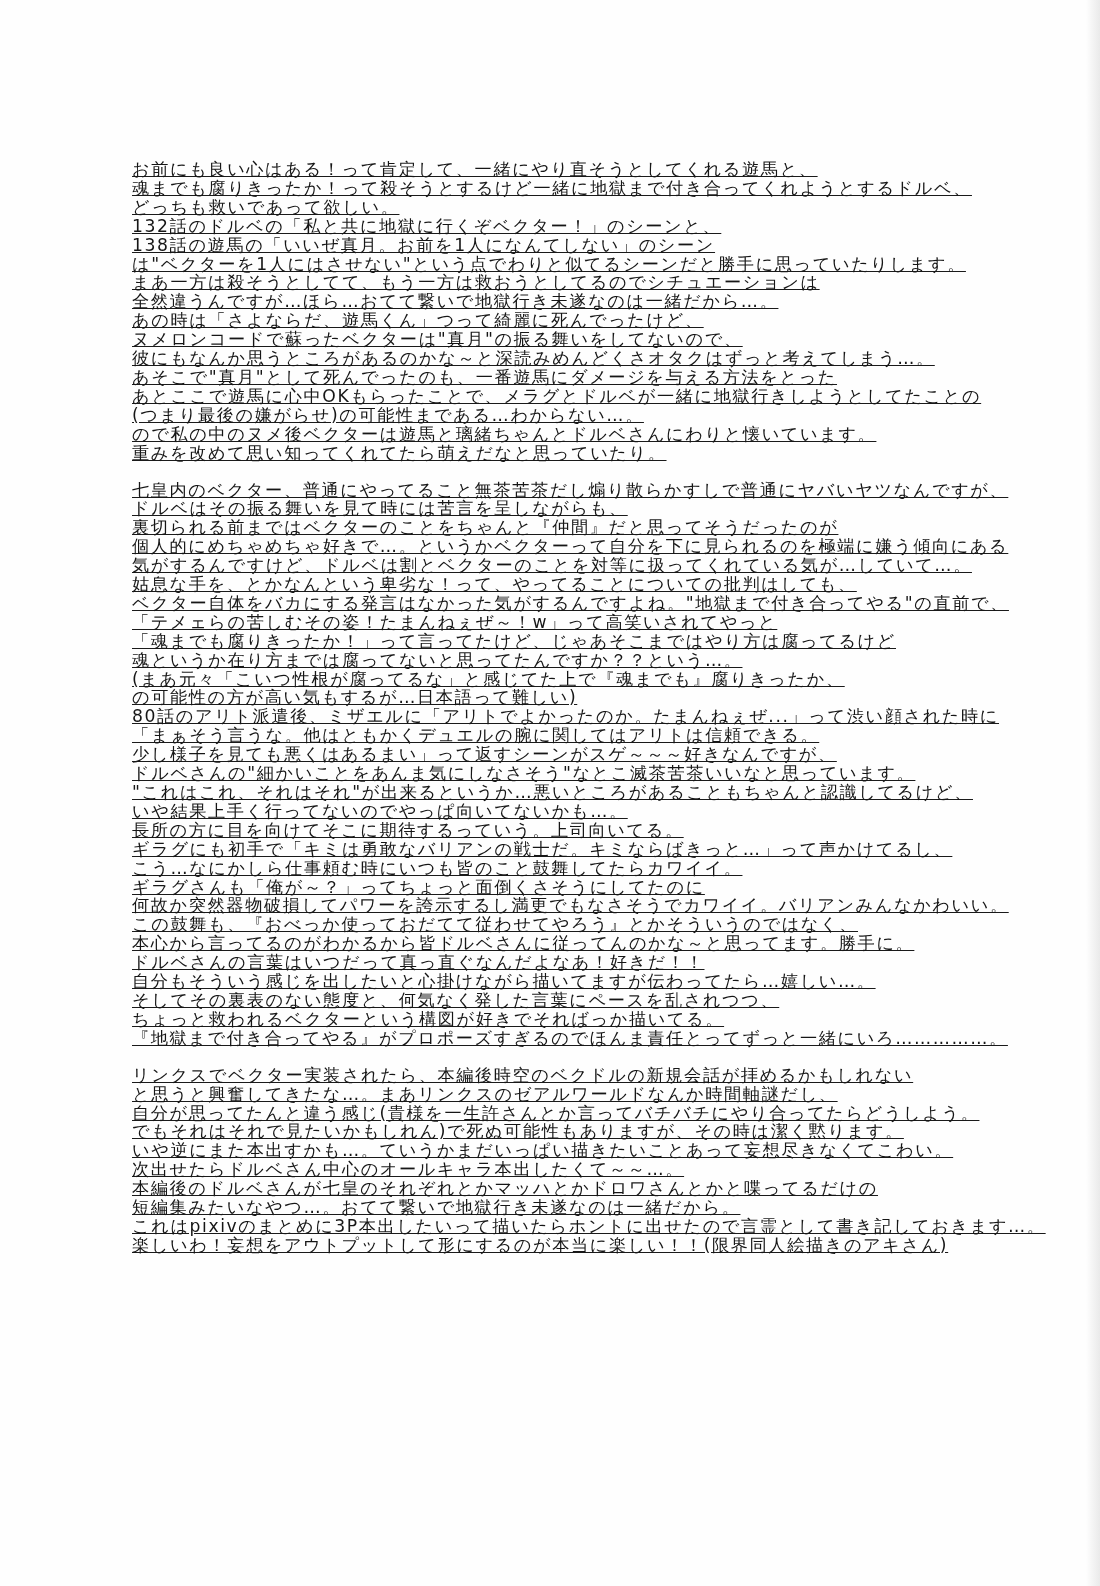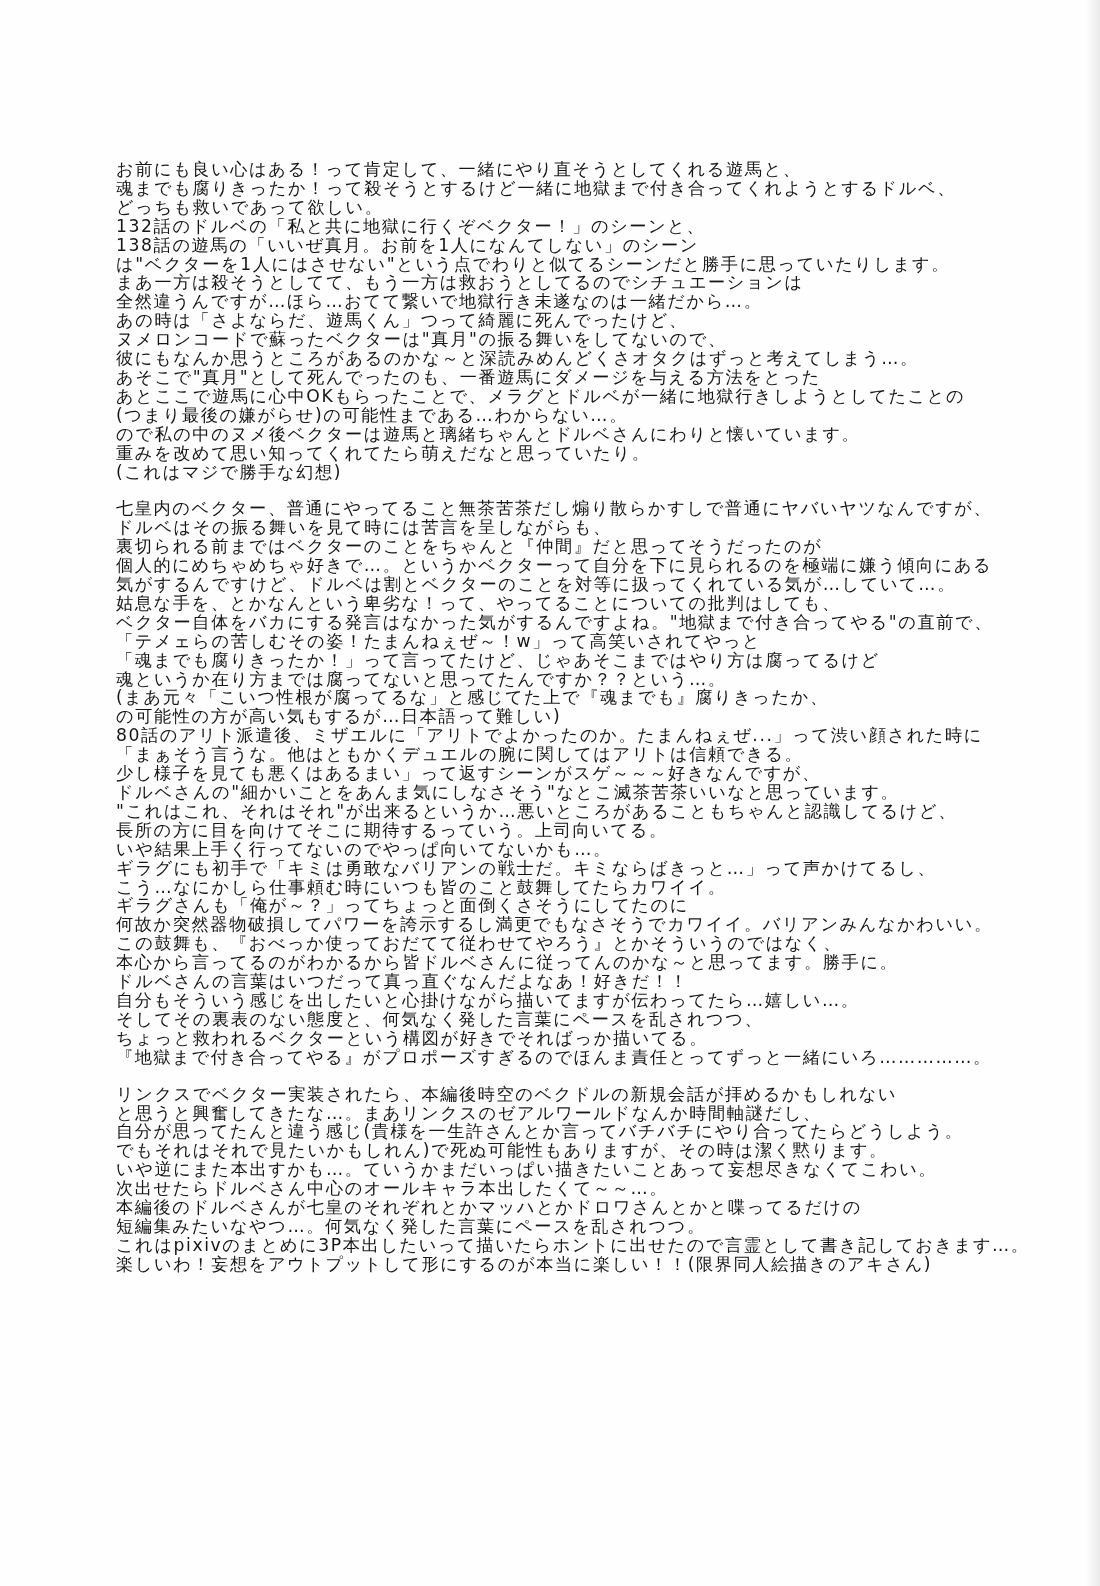--- a/index.html
+++ b/index.html
@@ -29,21 +29,22 @@
       height: 1586px;
       background: linear-gradient(to right, rgba(255,255,255,0), rgba(225,225,225,0.7));
     }
     .text-block {
       position: absolute;
       left: 116px;
       top: 160px;
       width: 960px;
     }
     .paragraph {
-      margin: 0 0 18px 0;
+      margin: 0 0 18px 16px;
+      text-decoration: underline;
     }
     .line {
       display: block;
       font-size: 17.2px;
       line-height: 18.9px;
       letter-spacing: 1.6px;
       white-space: nowrap;
       color: #161616;
     }
   </style>
@@ -62,61 +63,60 @@
         <span class="line">まあ一方は殺そうとしてて、もう一方は救おうとしてるのでシチュエーションは</span>
         <span class="line">全然違うんですが…ほら…おてて繋いで地獄行き未遂なのは一緒だから…。</span>
         <span class="line">あの時は「さよならだ、遊馬くん」つって綺麗に死んでったけど、</span>
         <span class="line">ヌメロンコードで蘇ったベクターは"真月"の振る舞いをしてないので、</span>
         <span class="line">彼にもなんか思うところがあるのかな～と深読みめんどくさオタクはずっと考えてしまう…。</span>
         <span class="line">あそこで"真月"として死んでったのも、一番遊馬にダメージを与える方法をとった</span>
         <span class="line">あとここで遊馬に心中OKもらったことで、メラグとドルベが一緒に地獄行きしようとしてたことの</span>
         <span class="line">(つまり最後の嫌がらせ)の可能性まである…わからない…。</span>
         <span class="line">ので私の中のヌメ後ベクターは遊馬と璃緒ちゃんとドルベさんにわりと懐いています。</span>
         <span class="line">重みを改めて思い知ってくれてたら萌えだなと思っていたり。</span>
-        <span class="line">(これはマジで勝手な幻想)</span>
       </div>
       <div class="paragraph">
         <span class="line">七皇内のベクター、普通にやってること無茶苦茶だし煽り散らかすしで普通にヤバいヤツなんですが、</span>
         <span class="line">ドルベはその振る舞いを見て時には苦言を呈しながらも、</span>
         <span class="line">裏切られる前まではベクターのことをちゃんと『仲間』だと思ってそうだったのが</span>
         <span class="line">個人的にめちゃめちゃ好きで…。というかベクターって自分を下に見られるのを極端に嫌う傾向にある</span>
         <span class="line">気がするんですけど、ドルベは割とベクターのことを対等に扱ってくれている気が…していて…。</span>
         <span class="line">姑息な手を、とかなんという卑劣な！って、やってることについての批判はしても、</span>
         <span class="line">ベクター自体をバカにする発言はなかった気がするんですよね。"地獄まで付き合ってやる"の直前で、</span>
         <span class="line">「テメェらの苦しむその姿！たまんねぇぜ～！w」って高笑いされてやっと</span>
         <span class="line">「魂までも腐りきったか！」って言ってたけど、じゃあそこまではやり方は腐ってるけど</span>
         <span class="line">魂というか在り方までは腐ってないと思ってたんですか？？という…。</span>
         <span class="line">(まあ元々「こいつ性根が腐ってるな」と感じてた上で『魂までも』腐りきったか、</span>
         <span class="line">の可能性の方が高い気もするが…日本語って難しい)</span>
         <span class="line">80話のアリト派遣後、ミザエルに「アリトでよかったのか。たまんねぇぜ...」って渋い顔された時に</span>
         <span class="line">「まぁそう言うな。他はともかくデュエルの腕に関してはアリトは信頼できる。</span>
         <span class="line">少し様子を見ても悪くはあるまい」って返すシーンがスゲ～～～好きなんですが、</span>
         <span class="line">ドルベさんの"細かいことをあんま気にしなさそう"なとこ滅茶苦茶いいなと思っています。</span>
         <span class="line">"これはこれ、それはそれ"が出来るというか…悪いところがあることもちゃんと認識してるけど、</span>
+        <span class="line">いや結果上手く行ってないのでやっぱ向いてないかも…。</span>
         <span class="line">長所の方に目を向けてそこに期待するっていう。上司向いてる。</span>
-        <span class="line">いや結果上手く行ってないのでやっぱ向いてないかも…。</span>
         <span class="line">ギラグにも初手で「キミは勇敢なバリアンの戦士だ。キミならばきっと…」って声かけてるし、</span>
         <span class="line">こう…なにかしら仕事頼む時にいつも皆のこと鼓舞してたらカワイイ。</span>
         <span class="line">ギラグさんも「俺が～？」ってちょっと面倒くさそうにしてたのに</span>
         <span class="line">何故か突然器物破損してパワーを誇示するし満更でもなさそうでカワイイ。バリアンみんなかわいい。</span>
         <span class="line">この鼓舞も、『おべっか使っておだてて従わせてやろう』とかそういうのではなく、</span>
         <span class="line">本心から言ってるのがわかるから皆ドルベさんに従ってんのかな～と思ってます。勝手に。</span>
         <span class="line">ドルベさんの言葉はいつだって真っ直ぐなんだよなあ！好きだ！！</span>
         <span class="line">自分もそういう感じを出したいと心掛けながら描いてますが伝わってたら…嬉しい…。</span>
         <span class="line">そしてその裏表のない態度と、何気なく発した言葉にペースを乱されつつ、</span>
         <span class="line">ちょっと救われるベクターという構図が好きでそればっか描いてる。</span>
         <span class="line">『地獄まで付き合ってやる』がプロポーズすぎるのでほんま責任とってずっと一緒にいろ……………。</span>
       </div>
       <div class="paragraph">
         <span class="line">リンクスでベクター実装されたら、本編後時空のベクドルの新規会話が拝めるかもしれない</span>
         <span class="line">と思うと興奮してきたな…。まあリンクスのゼアルワールドなんか時間軸謎だし、</span>
         <span class="line">自分が思ってたんと違う感じ(貴様を一生許さんとか言ってバチバチにやり合ってたらどうしよう。</span>
         <span class="line">でもそれはそれで見たいかもしれん)で死ぬ可能性もありますが、その時は潔く黙ります。</span>
         <span class="line">いや逆にまた本出すかも…。ていうかまだいっぱい描きたいことあって妄想尽きなくてこわい。</span>
         <span class="line">次出せたらドルベさん中心のオールキャラ本出したくて～～…。</span>
         <span class="line">本編後のドルベさんが七皇のそれぞれとかマッハとかドロワさんとかと喋ってるだけの</span>
-        <span class="line">短編集みたいなやつ…。何気なく発した言葉にペースを乱されつつ。</span>
+        <span class="line">短編集みたいなやつ…。おてて繋いで地獄行き未遂なのは一緒だから。</span>
         <span class="line">これはpixivのまとめに3P本出したいって描いたらホントに出せたので言霊として書き記しておきます…。</span>
         <span class="line">楽しいわ！妄想をアウトプットして形にするのが本当に楽しい！！(限界同人絵描きのアキさん)</span>
       </div>
     </div>
   <div class="gutter-shadow"></div>
 </div>
 
 </body></html>

